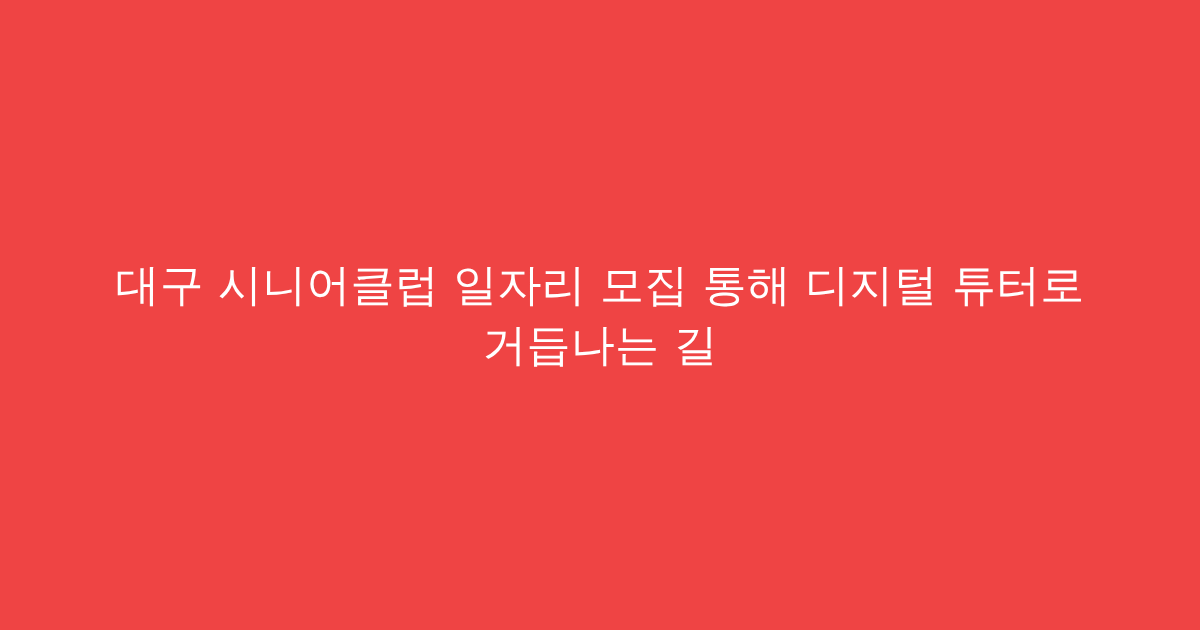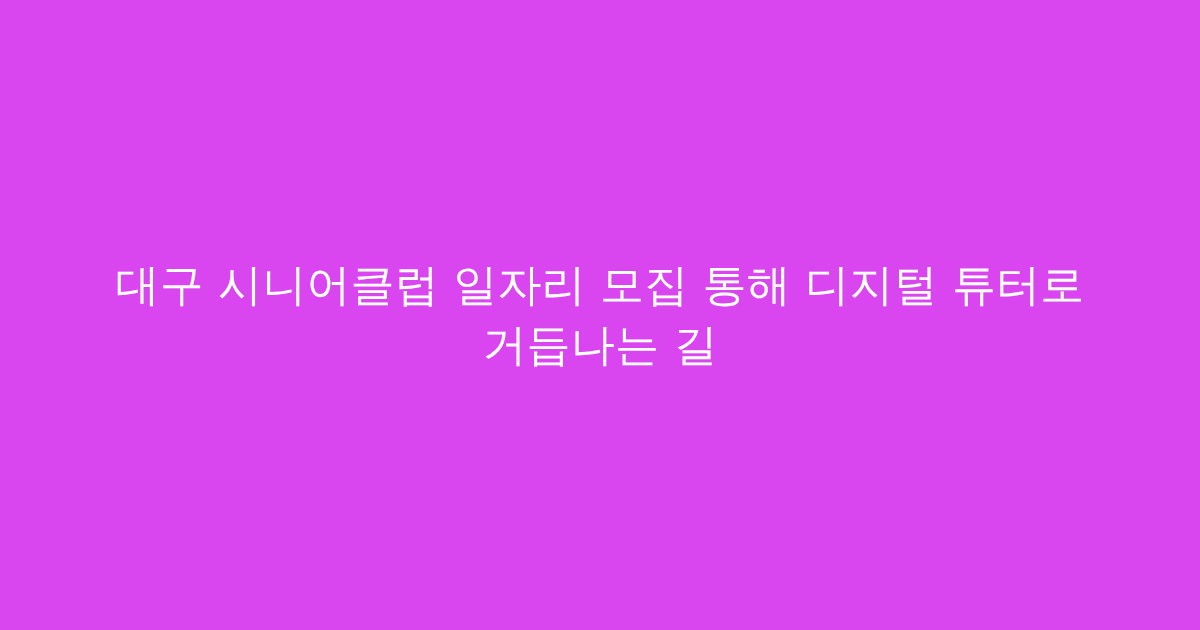--- a/index.html
+++ b/index.html
@@ -14,21 +14,21 @@
     font-family: "DejaVu Sans", "Liberation Sans", sans-serif;
   }
   .og-card {
     position: relative;
     box-sizing: border-box;
     width: 1200px;
     height: 630px;
     display: flex;
     align-items: center;
     justify-content: center;
-    background-color: #d946ef;
+    background-color: #ef4444;
   }
   .og-card__inner {
     width: 1100px;
     display: block;
     text-align: center;
   }
   .og-card__title {
     margin: 0;
     padding: 0;
     color: #ffffff;

